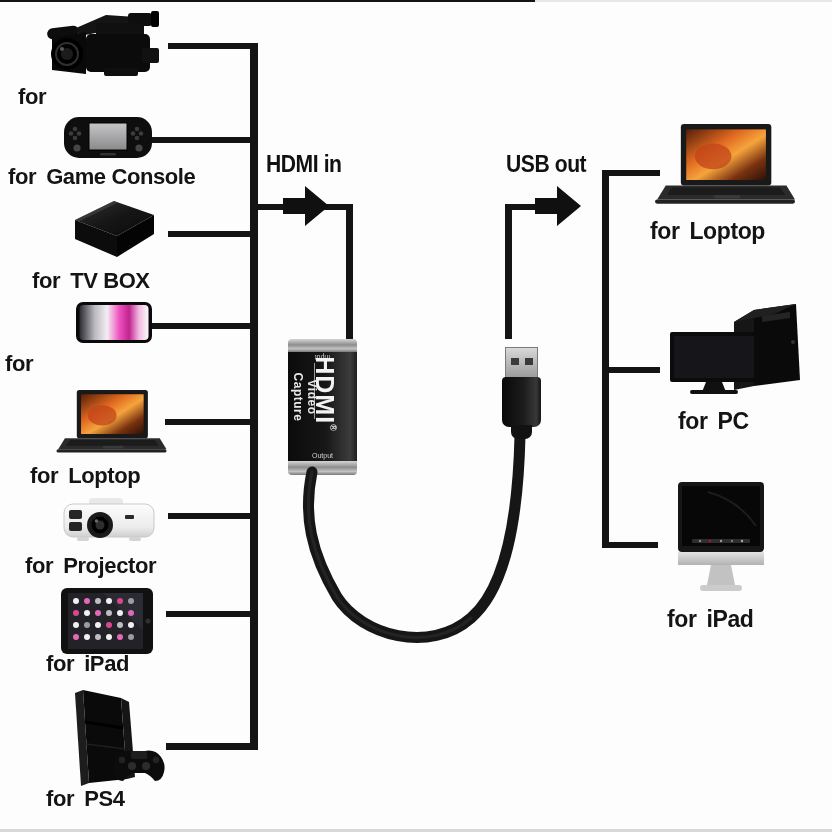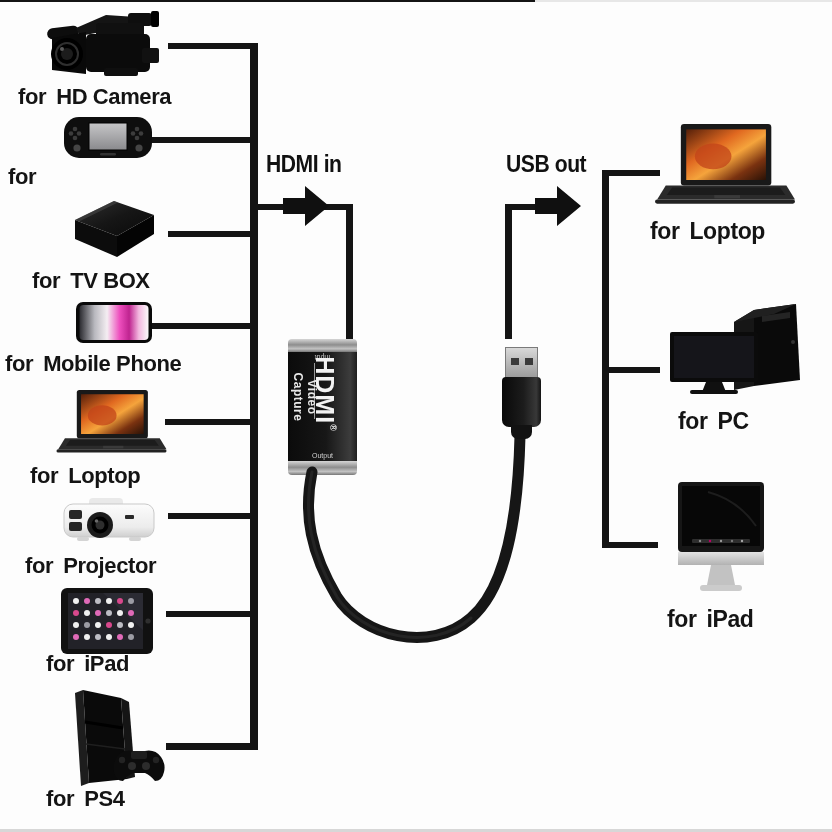--- a/index.html
+++ b/index.html
@@ -357,32 +357,31 @@
         <circle cx="54" cy="59" r="1.2" fill="#777"></circle>
       <circle cx="64" cy="59" r="1.2" fill="#a5a5a5"></circle>
       <rect x="0" y="70" width="86" height="13" fill="url(#imG)"></rect>
       <polygon points="33,83 53,83 57,103 29,103" fill="#c2c2c2"></polygon>
       <rect x="22" y="103" width="42" height="6" rx="3" fill="#cbcbcb"></rect>
     </svg>
   </div>
 
   <div class="lbl" style="left:18px;top:84px">
     <span>for</span>
-    <span>HD Camera</span>
   </div>
   <div class="lbl" style="left:8px;top:164px">
     <span>for</span>
+    <span>Game Console</span>
   </div>
   <div class="lbl" style="left:32px;top:268px">
     <span>for</span>
     <span>TV BOX</span>
   </div>
   <div class="lbl" style="left:5px;top:351px">
     <span>for</span>
-    <span>Mobile Phone</span>
   </div>
   <div class="lbl" style="left:30px;top:463px">
     <span>for</span>
     <span>Loptop</span>
   </div>
   <div class="lbl" style="left:25px;top:553px">
     <span>for</span>
     <span>Projector</span>
   </div>
   <div class="lbl" style="left:46px;top:651px">

